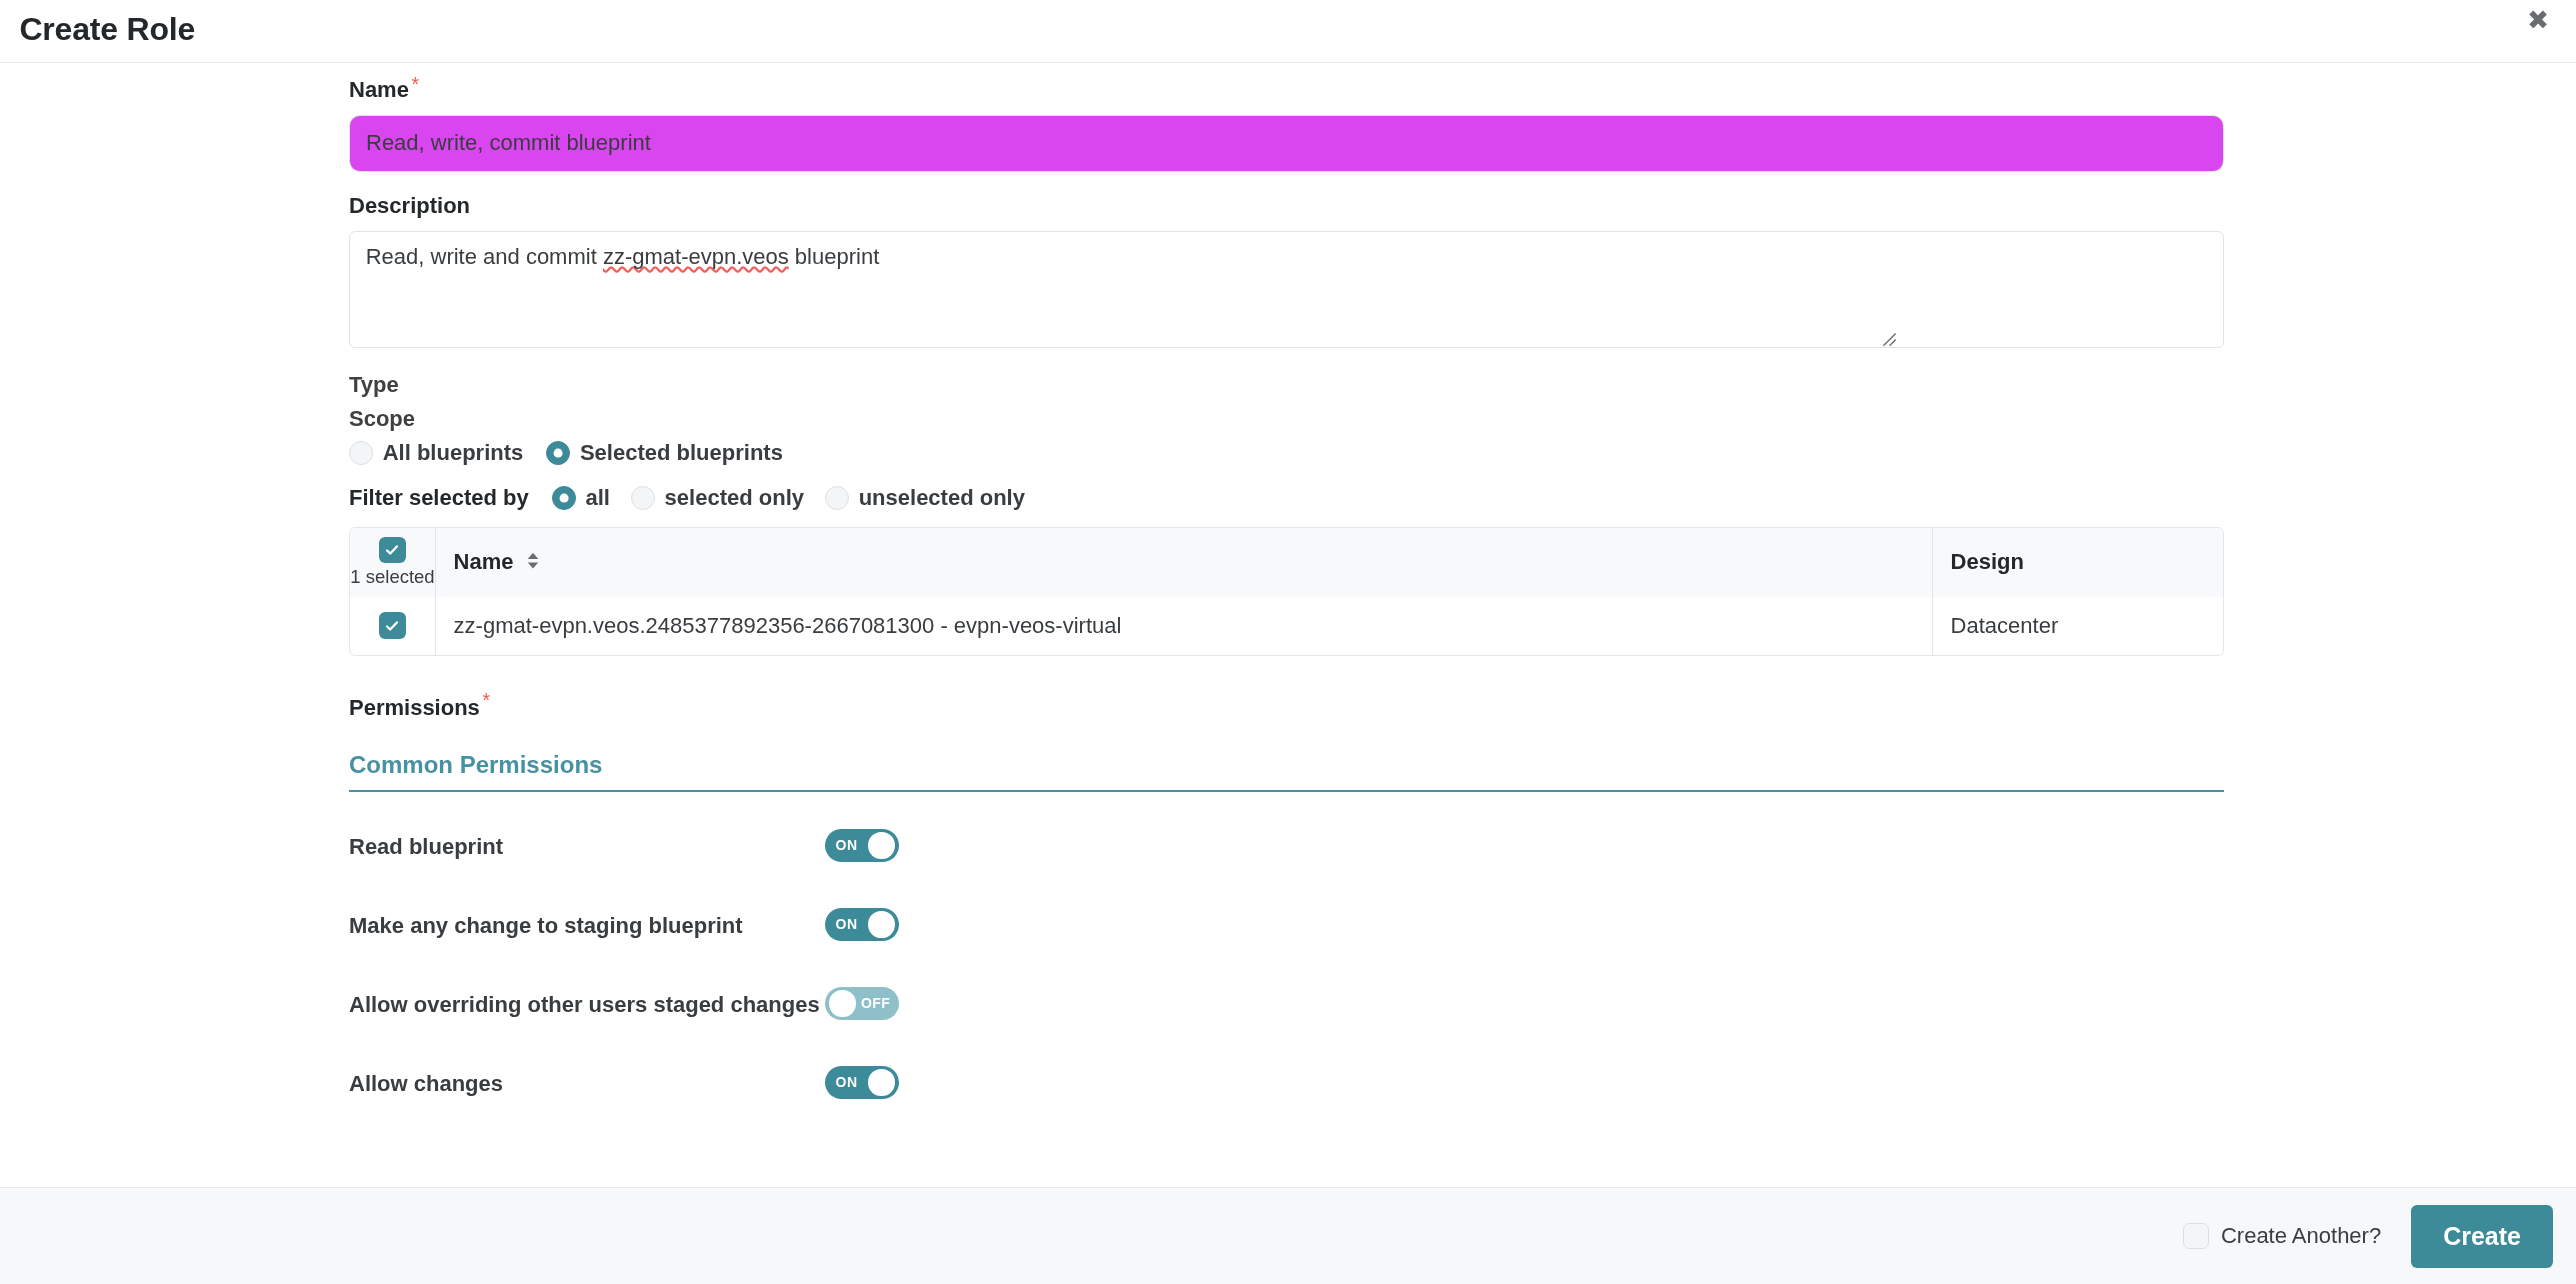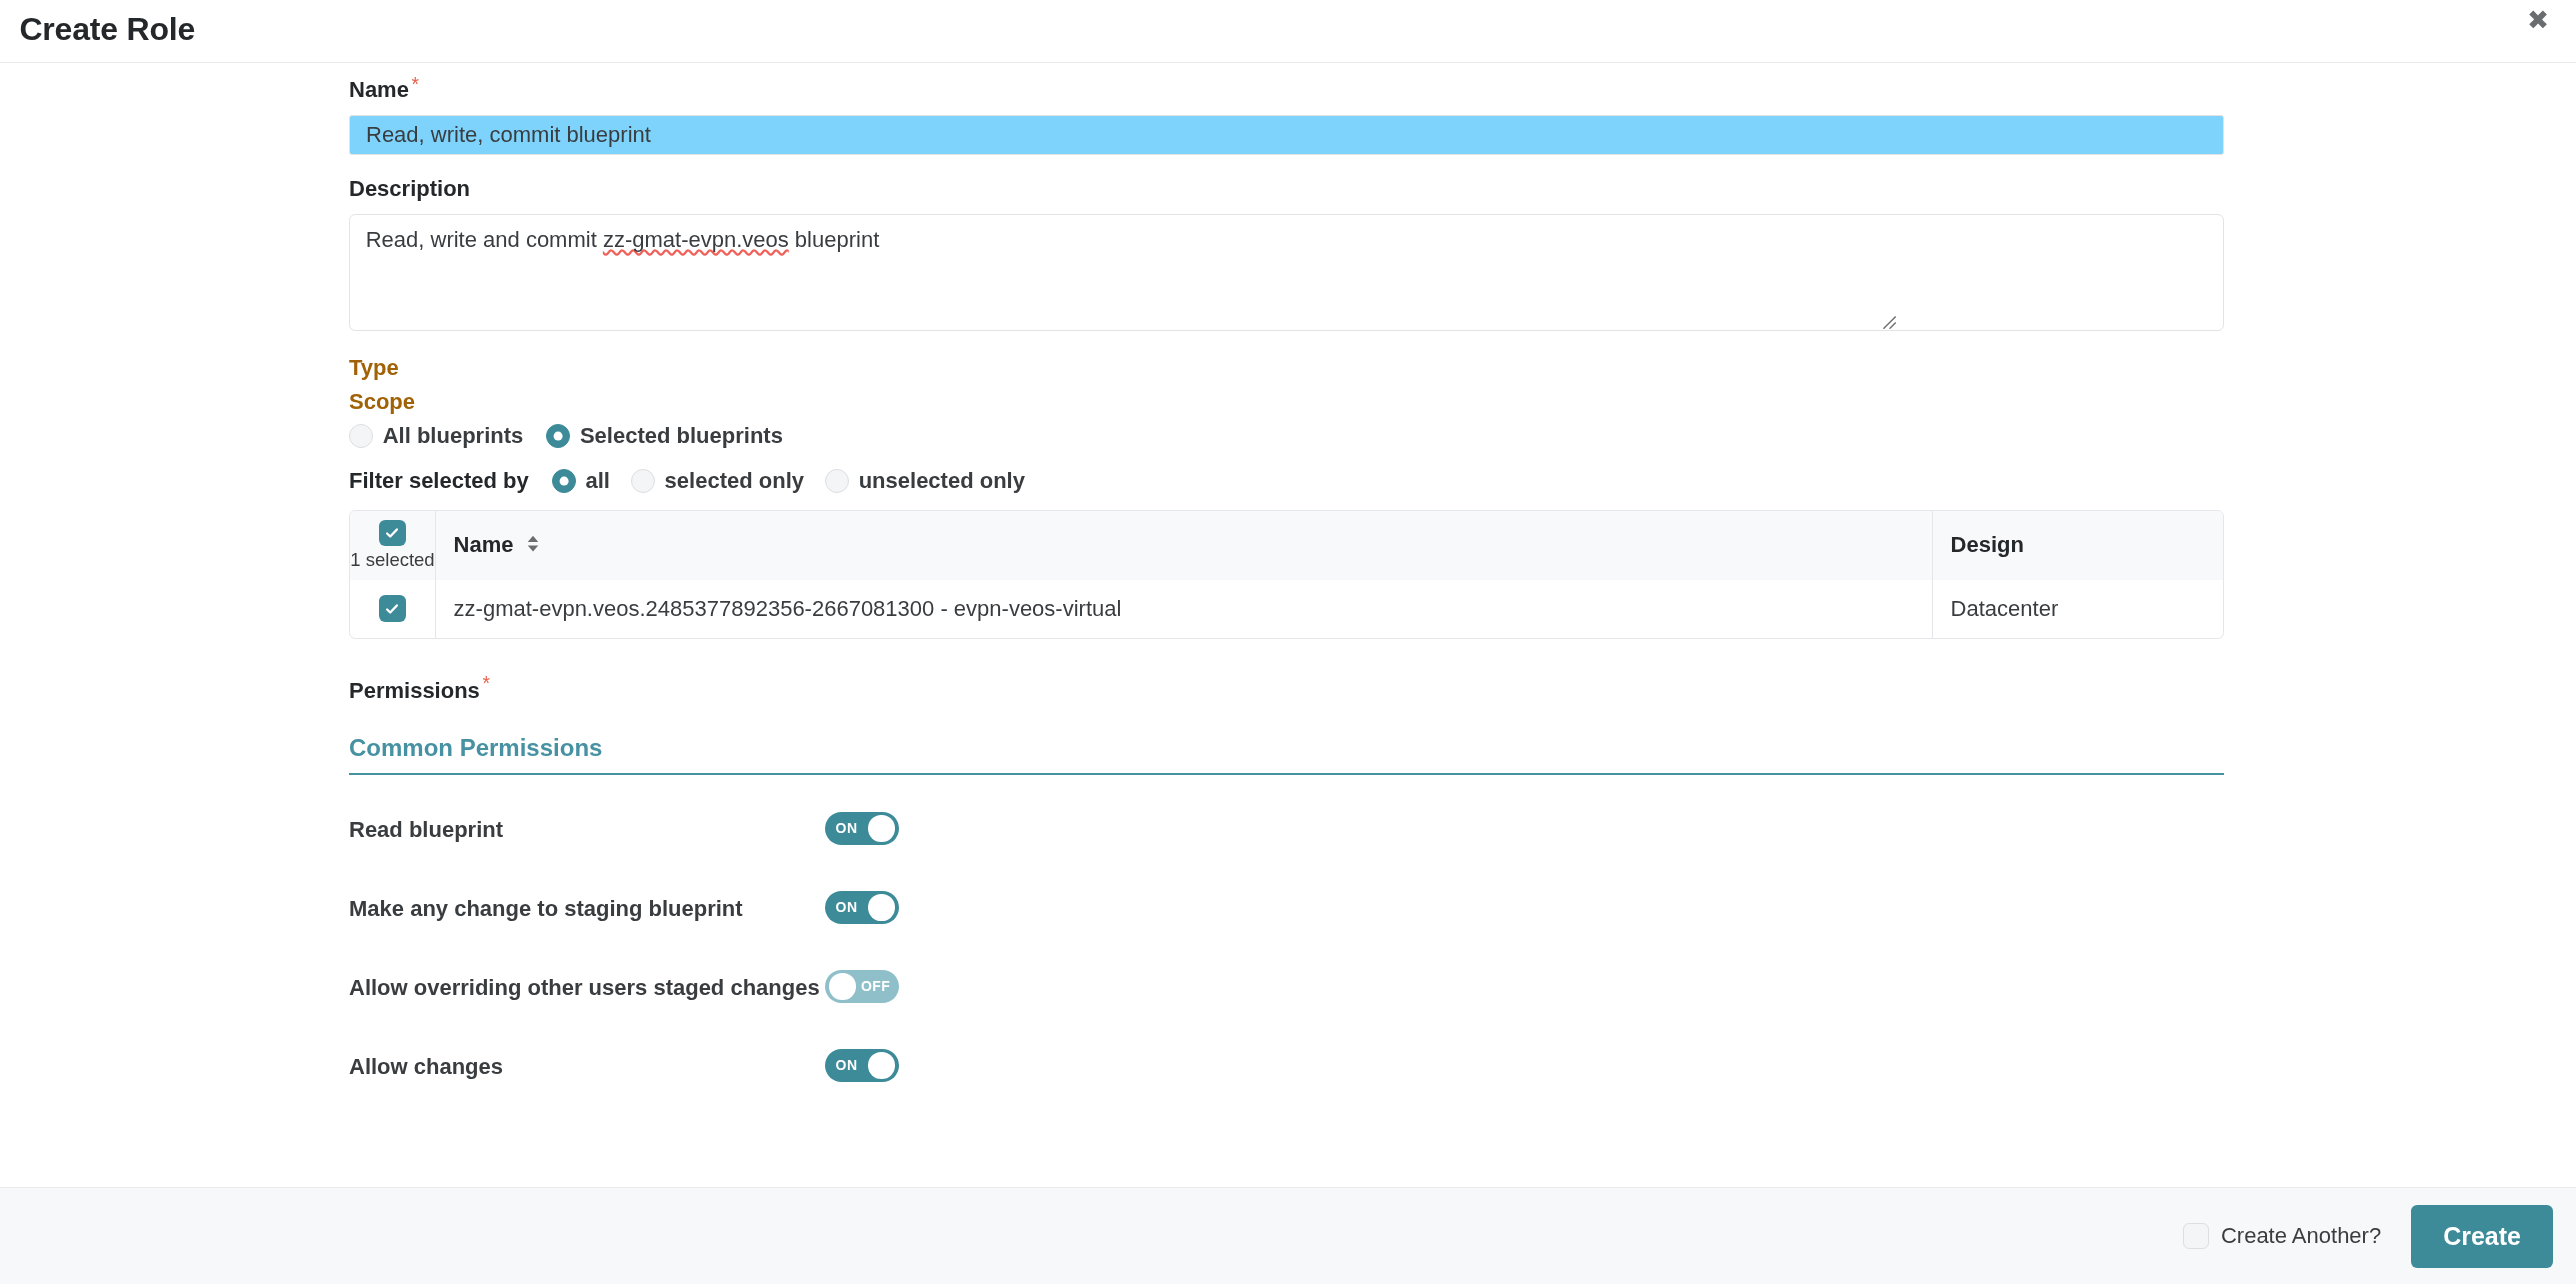--- a/index.html
+++ b/index.html
@@ -82,24 +82,24 @@
     color: #e8604c;
     font-size: 19.4px;
     vertical-align: super;
     line-height: 1;
     margin-left: 2.6px;
     font-weight: normal;
   }
 
   .text-input {
     width: 1875px;
-    height: 40px;
+    height: 57px;
     border: 1.3px solid #e1e3e6;
-    border-radius: 3px;
-    background: #7dd3fc;
+    border-radius: 11px;
+    background: #d946ef;
     font-size: 22px;
     color: #3a3d40;
     padding: 0 16px;
     font-family: "Liberation Sans", sans-serif;
     outline: none;
   }
 
   .field-group { margin-bottom: 21px; }
 
   .textarea-wrap { position: relative; width: 1552px; }
@@ -126,21 +126,21 @@
     bottom: 4.4px;
     width: 17.6px;
     height: 17.6px;
     pointer-events: none;
   }
 
   
   .section-label {
     font-size: 22px;
     font-weight: bold;
-    color: #a16207;
+    color: #404040;
     margin-bottom: 8px;
     display: block;
   }
   .radio-row { display: flex; align-items: center; margin-bottom: 19.4px; }
   .radio-opt { display: flex; align-items: center; margin-right: 23px; cursor: pointer; }
   .radio {
     width: 24px; height: 24px;
     border-radius: 50%;
     background: #f4f5f6;
     border: 1.3px solid #dcdee1;

